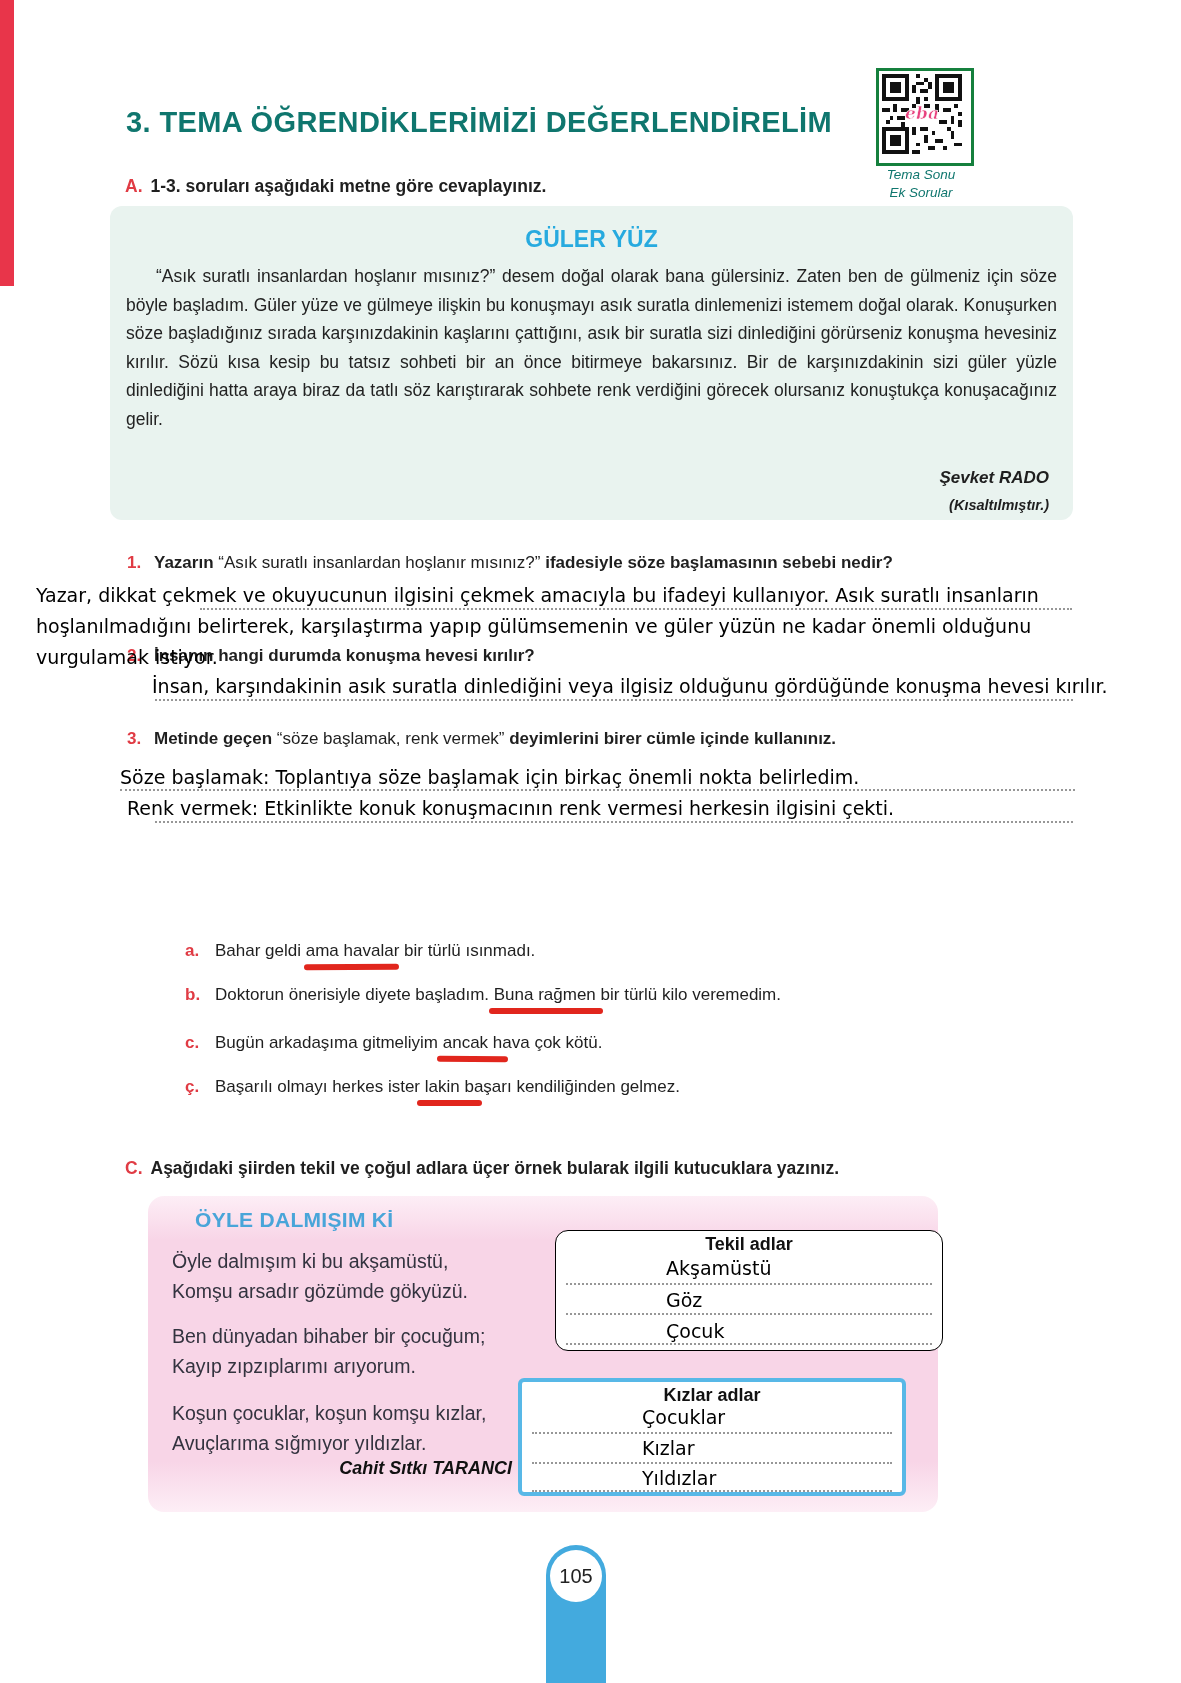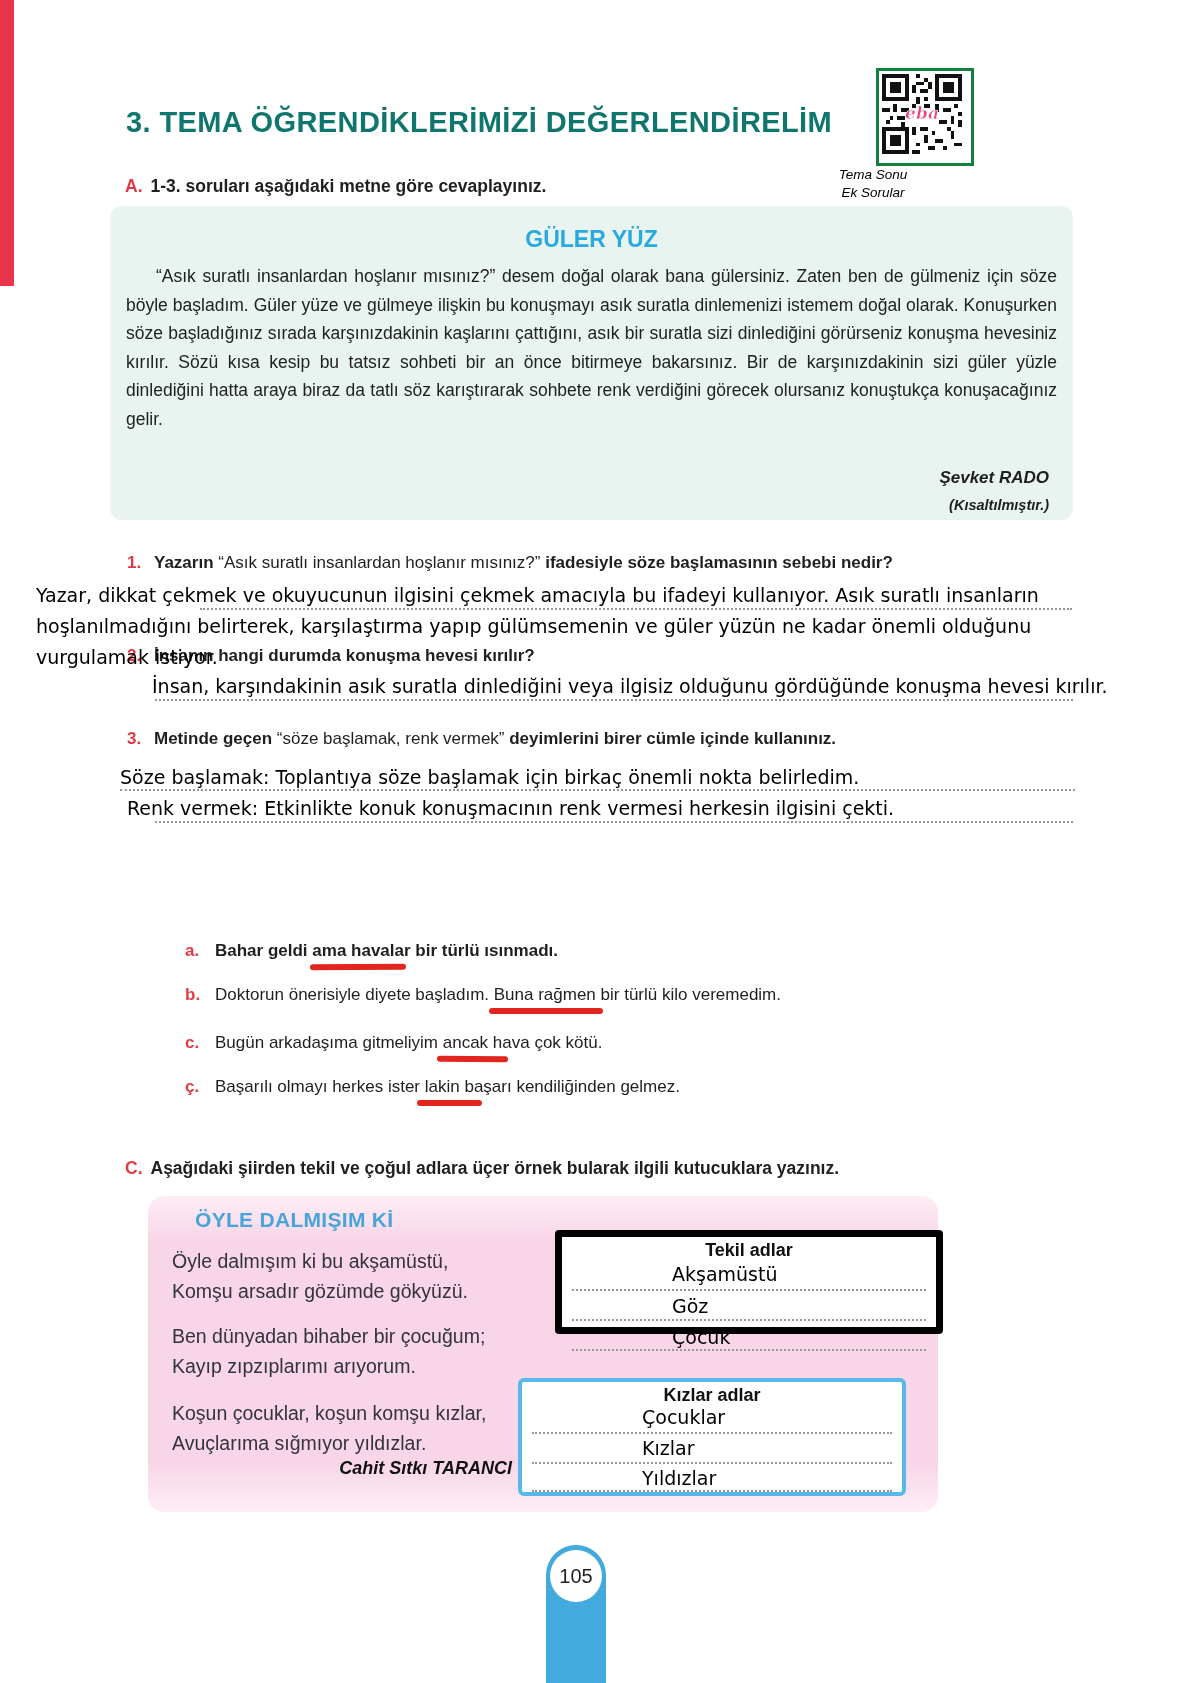--- a/index.html
+++ b/index.html
@@ -5,21 +5,21 @@
   html,body{margin:0;padding:0;background:#ffffff;}
   .page{position:relative;width:1181px;height:1683px;background:#fff;overflow:hidden;
         font-family:"Liberation Sans",sans-serif;color:#1f1f1f;}
   .abs{position:absolute;}
   .red{color:#e03b44;}
   .hand{font-family:"DejaVu Sans",sans-serif;color:#000000;font-size:19px;white-space:nowrap;}
   .dots{border-bottom:2px dotted #979797;height:0;}
   .edge-bar{left:0;top:0;width:14px;height:286px;background:#e8354a;}
   .page-title{left:126px;top:106px;font-size:29px;font-weight:bold;color:#0f766e;letter-spacing:.4px;}
   .qr-frame{left:876px;top:68px;width:86px;height:86px;border:3px solid #15803d;background:#fff;padding:3px;}
-  .qr-caption{left:798px;top:166px;width:150px;text-align:center;font-style:italic;font-size:13.5px;line-height:1.3;color:#000000;}
+  .qr-caption{left:846px;top:166px;width:150px;text-align:center;font-style:italic;font-size:13.5px;line-height:1.3;color:#0f766e;}
   .instr{font-size:17.5px;font-weight:bold;white-space:nowrap;}
   .instr .letter{margin-right:8px;}
   .reading-box{left:110px;top:206px;width:963px;height:314px;background:#e9f3ef;border-radius:12px;}
   .reading-title{left:0;top:20px;width:100%;text-align:center;font-size:23px;font-weight:bold;color:#27aadf;}
   .reading-body{left:16px;top:56px;width:931px;font-size:17.5px;line-height:28.5px;text-align:justify;text-indent:30px;color:#222;}
   .reading-author{right:24px;top:258px;text-align:right;font-style:italic;font-weight:bold;font-size:17px;line-height:1.6;}
   .reading-author small{font-size:14.5px;font-weight:bold;}
   .qnum{font-size:17px;font-weight:bold;}
   .qtext{font-size:17px;white-space:nowrap;}
   .qtext .b{font-weight:bold;}
@@ -30,21 +30,21 @@
   .u-a::after{left:-2px;width:calc(100% + 62px);transform:rotate(-.4deg);}
   .u-b::after{left:-5px;width:calc(100% + 12px);}
   .u-c::after{left:-6px;width:calc(100% + 26px);transform:rotate(.4deg);}
   .u-cc::after{left:-8px;width:calc(100% + 30px);}
   .pink-box{left:148px;top:1196px;width:790px;height:316px;border-radius:16px;
     background:linear-gradient(180deg,#fdeef6 0%,#f8d5e7 14%,#f8d5e7 84%,#fdeef6 100%);}
   .poem-title{left:47px;top:12px;font-size:21px;font-weight:bold;color:#49a5d9;letter-spacing:.3px;}
   .poem-line{font-size:19.5px;color:#33333f;white-space:nowrap;}
   .poem-author{left:24px;top:262px;width:340px;text-align:right;font-size:18px;font-weight:bold;font-style:italic;color:#111;}
   .ansbox{background:#fff;box-sizing:border-box;}
-  .tekil{left:555px;top:1230px;width:388px;height:104px;border:7px solid #000000;border-radius:4px;}
+  .tekil{left:555px;top:1230px;width:388px;height:121px;border:1px solid #000000;border-radius:13px;}
   .cogul{left:518px;top:1378px;width:388px;height:118px;border:4px solid #58b8e7;border-radius:6px;}
   .boxhead{left:0;top:3px;width:100%;text-align:center;font-size:18px;font-weight:bold;color:#111;}
   .boxdots{left:10px;width:calc(100% - 20px);}
   .boxans{left:110px;font-size:19px;}
   .page-tab{left:546px;top:1545px;width:60px;height:138px;background:#43aade;border-radius:30px 30px 0 0;}
   .page-circle{left:4px;top:5px;width:52px;height:52px;border-radius:50%;background:#fff;
     display:flex;align-items:center;justify-content:center;font-size:20px;color:#222;}
 </style>
 </head>
 <body>
@@ -150,21 +150,21 @@
   <div class="abs qtext" style="left:154px;top:729px;">
     <span class="b">Metinde geçen </span><span>“söze başlamak, renk vermek” </span><span class="b">deyimlerini birer cümle içinde kullanınız.</span>
   </div>
   <div class="abs hand" style="left:120px;top:766px;z-index:3;">Söze başlamak: Toplantıya söze başlamak için birkaç önemli nokta belirledim.</div>
   <div class="abs dots" style="left:120px;top:789px;width:955px;"></div>
   <div class="abs hand" style="left:127px;top:797px;z-index:3;">Renk vermek: Etkinlikte konuk konuşmacının renk vermesi herkesin ilgisini çekti.</div>
   <div class="abs dots" style="left:155px;top:821px;width:918px;"></div>
 
 
   <div class="abs item-label red" style="left:185px;top:941px;">a.</div>
-  <div class="abs item-text" style="left:215px;top:941px;font-weight:bold;">
+  <div class="abs item-text" style="left:215px;top:941px;">
     <span>Bahar geldi </span><span class="mark u-a">ama</span><span> havalar bir türlü ısınmadı.</span>
   </div>
 
   <div class="abs item-label red" style="left:185px;top:985px;">b.</div>
   <div class="abs item-text" style="left:215px;top:985px;">
     <span>Doktorun önerisiyle diyete başladım. </span><span class="mark u-b">Buna rağmen</span><span> bir türlü kilo veremedim.</span>
   </div>
 
   <div class="abs item-label red" style="left:185px;top:1033px;">c.</div>
   <div class="abs item-text" style="left:215px;top:1033px;">

